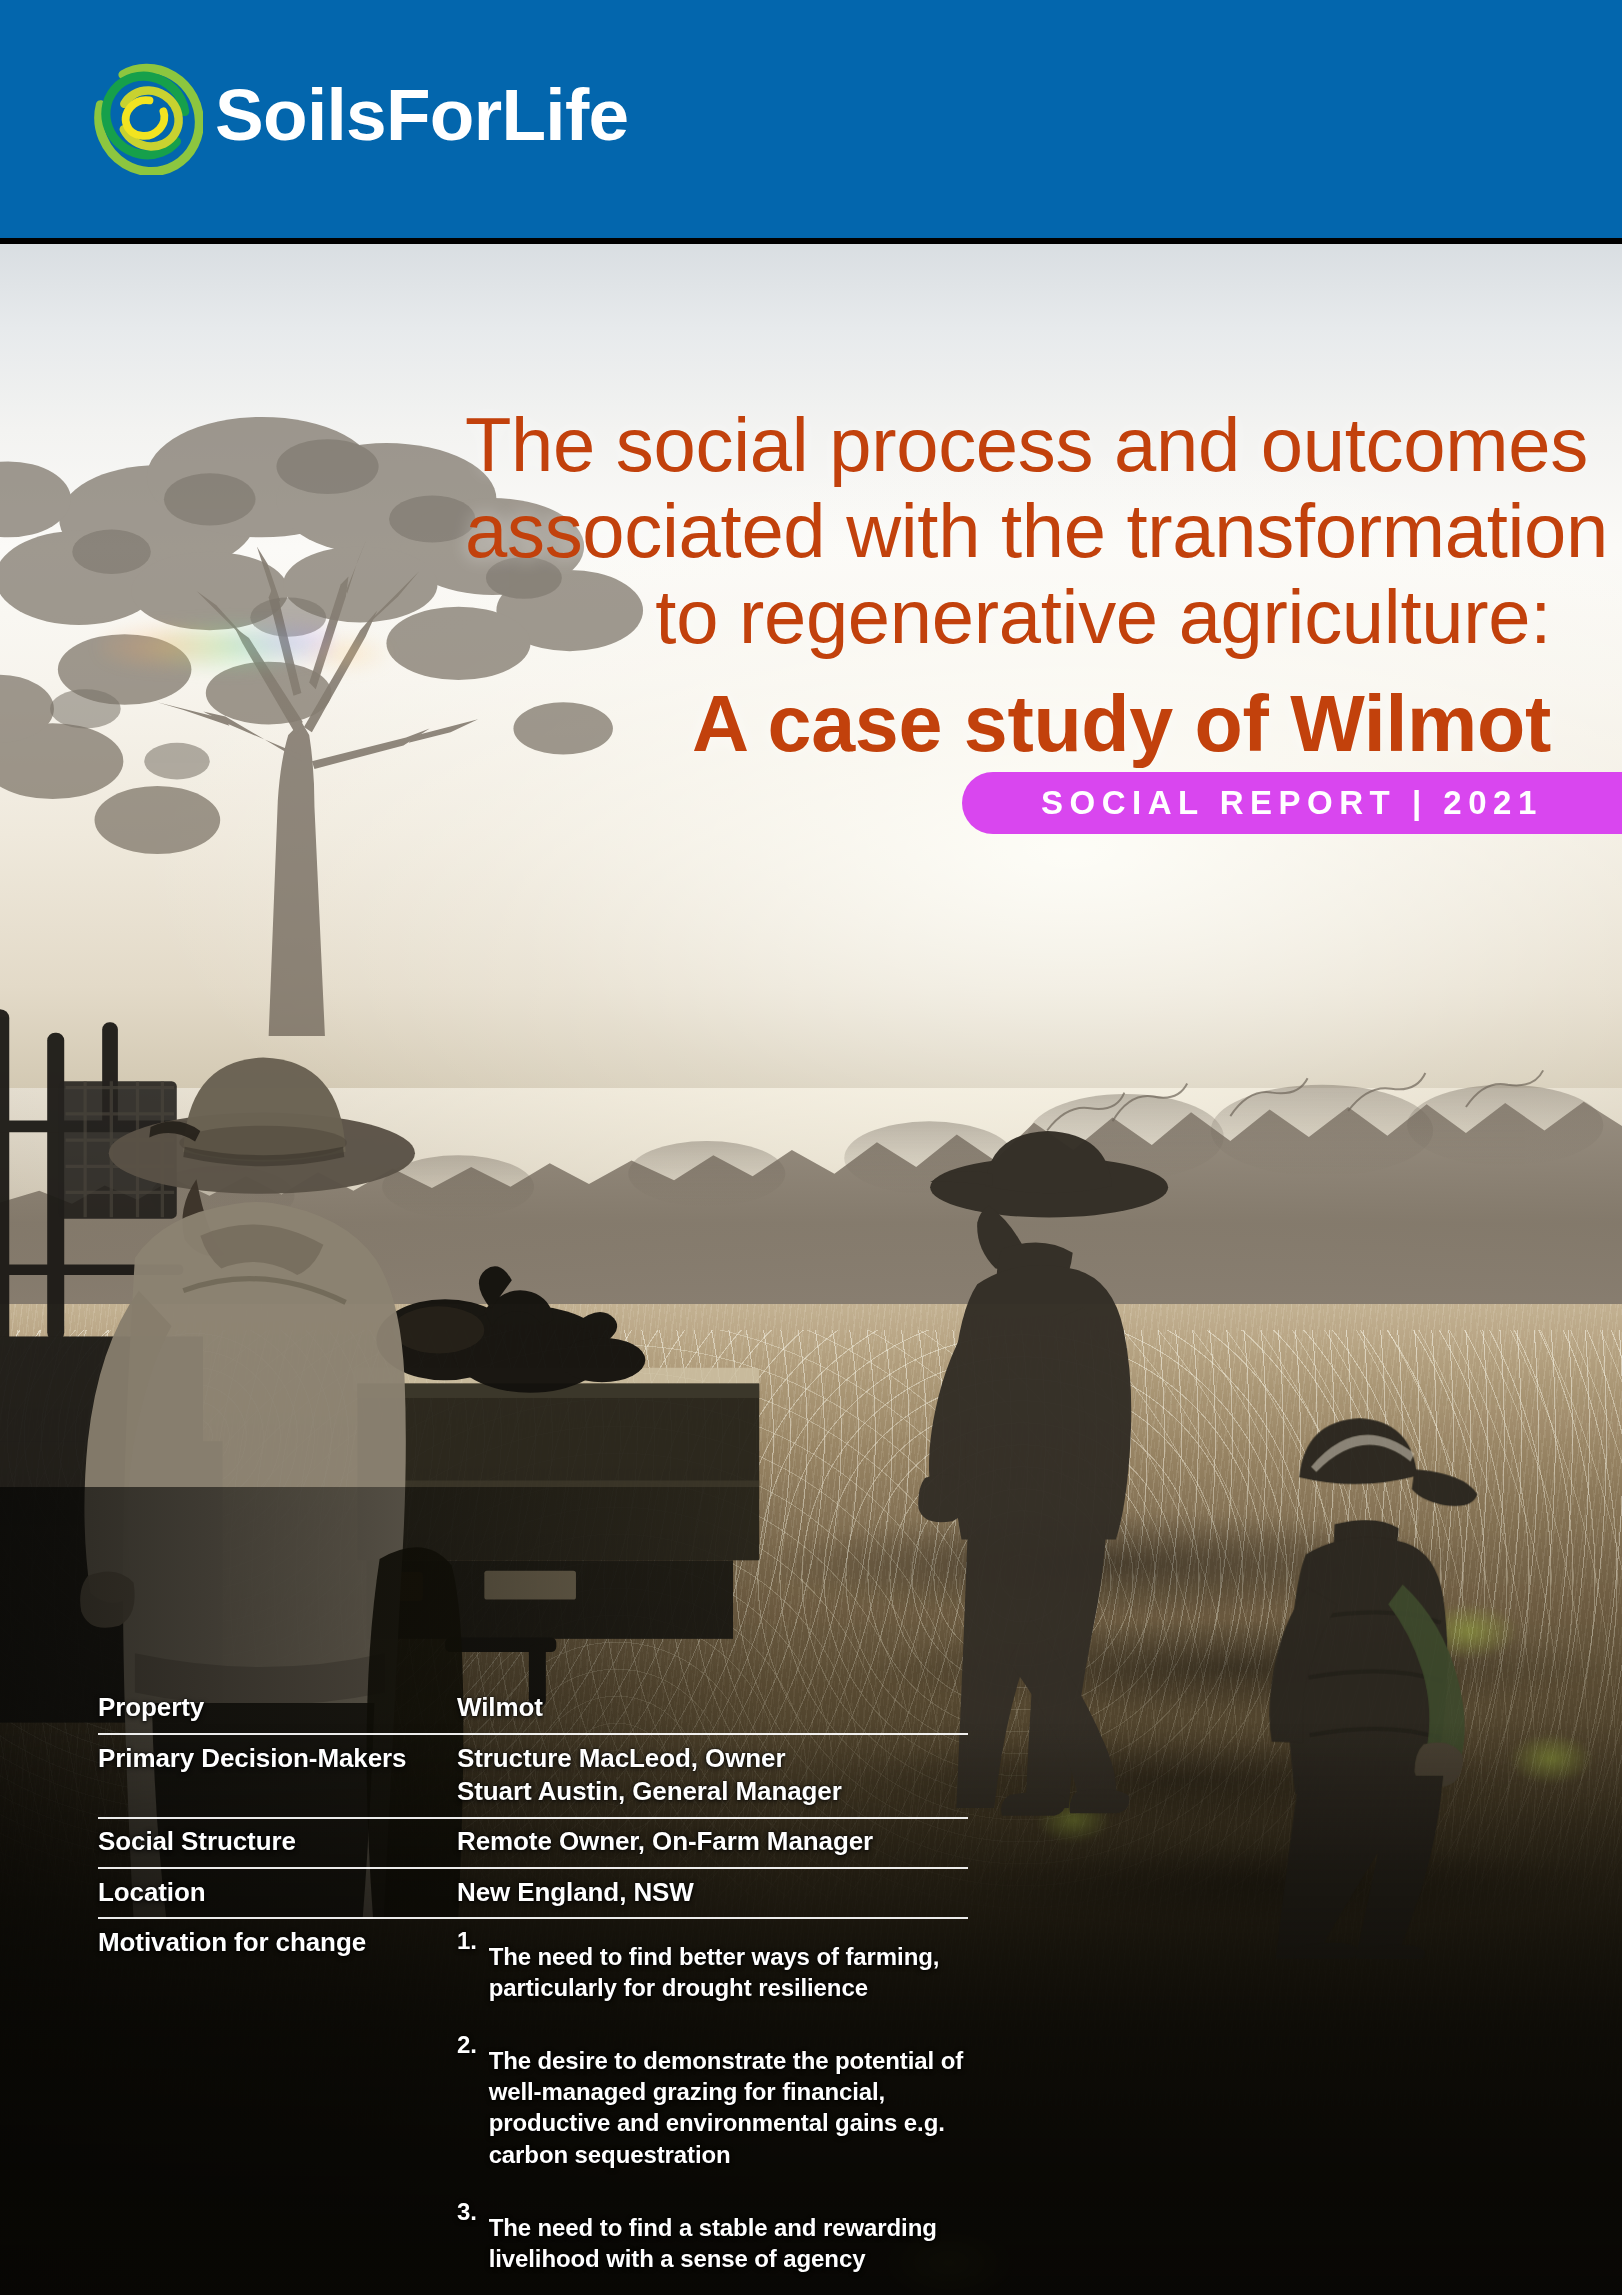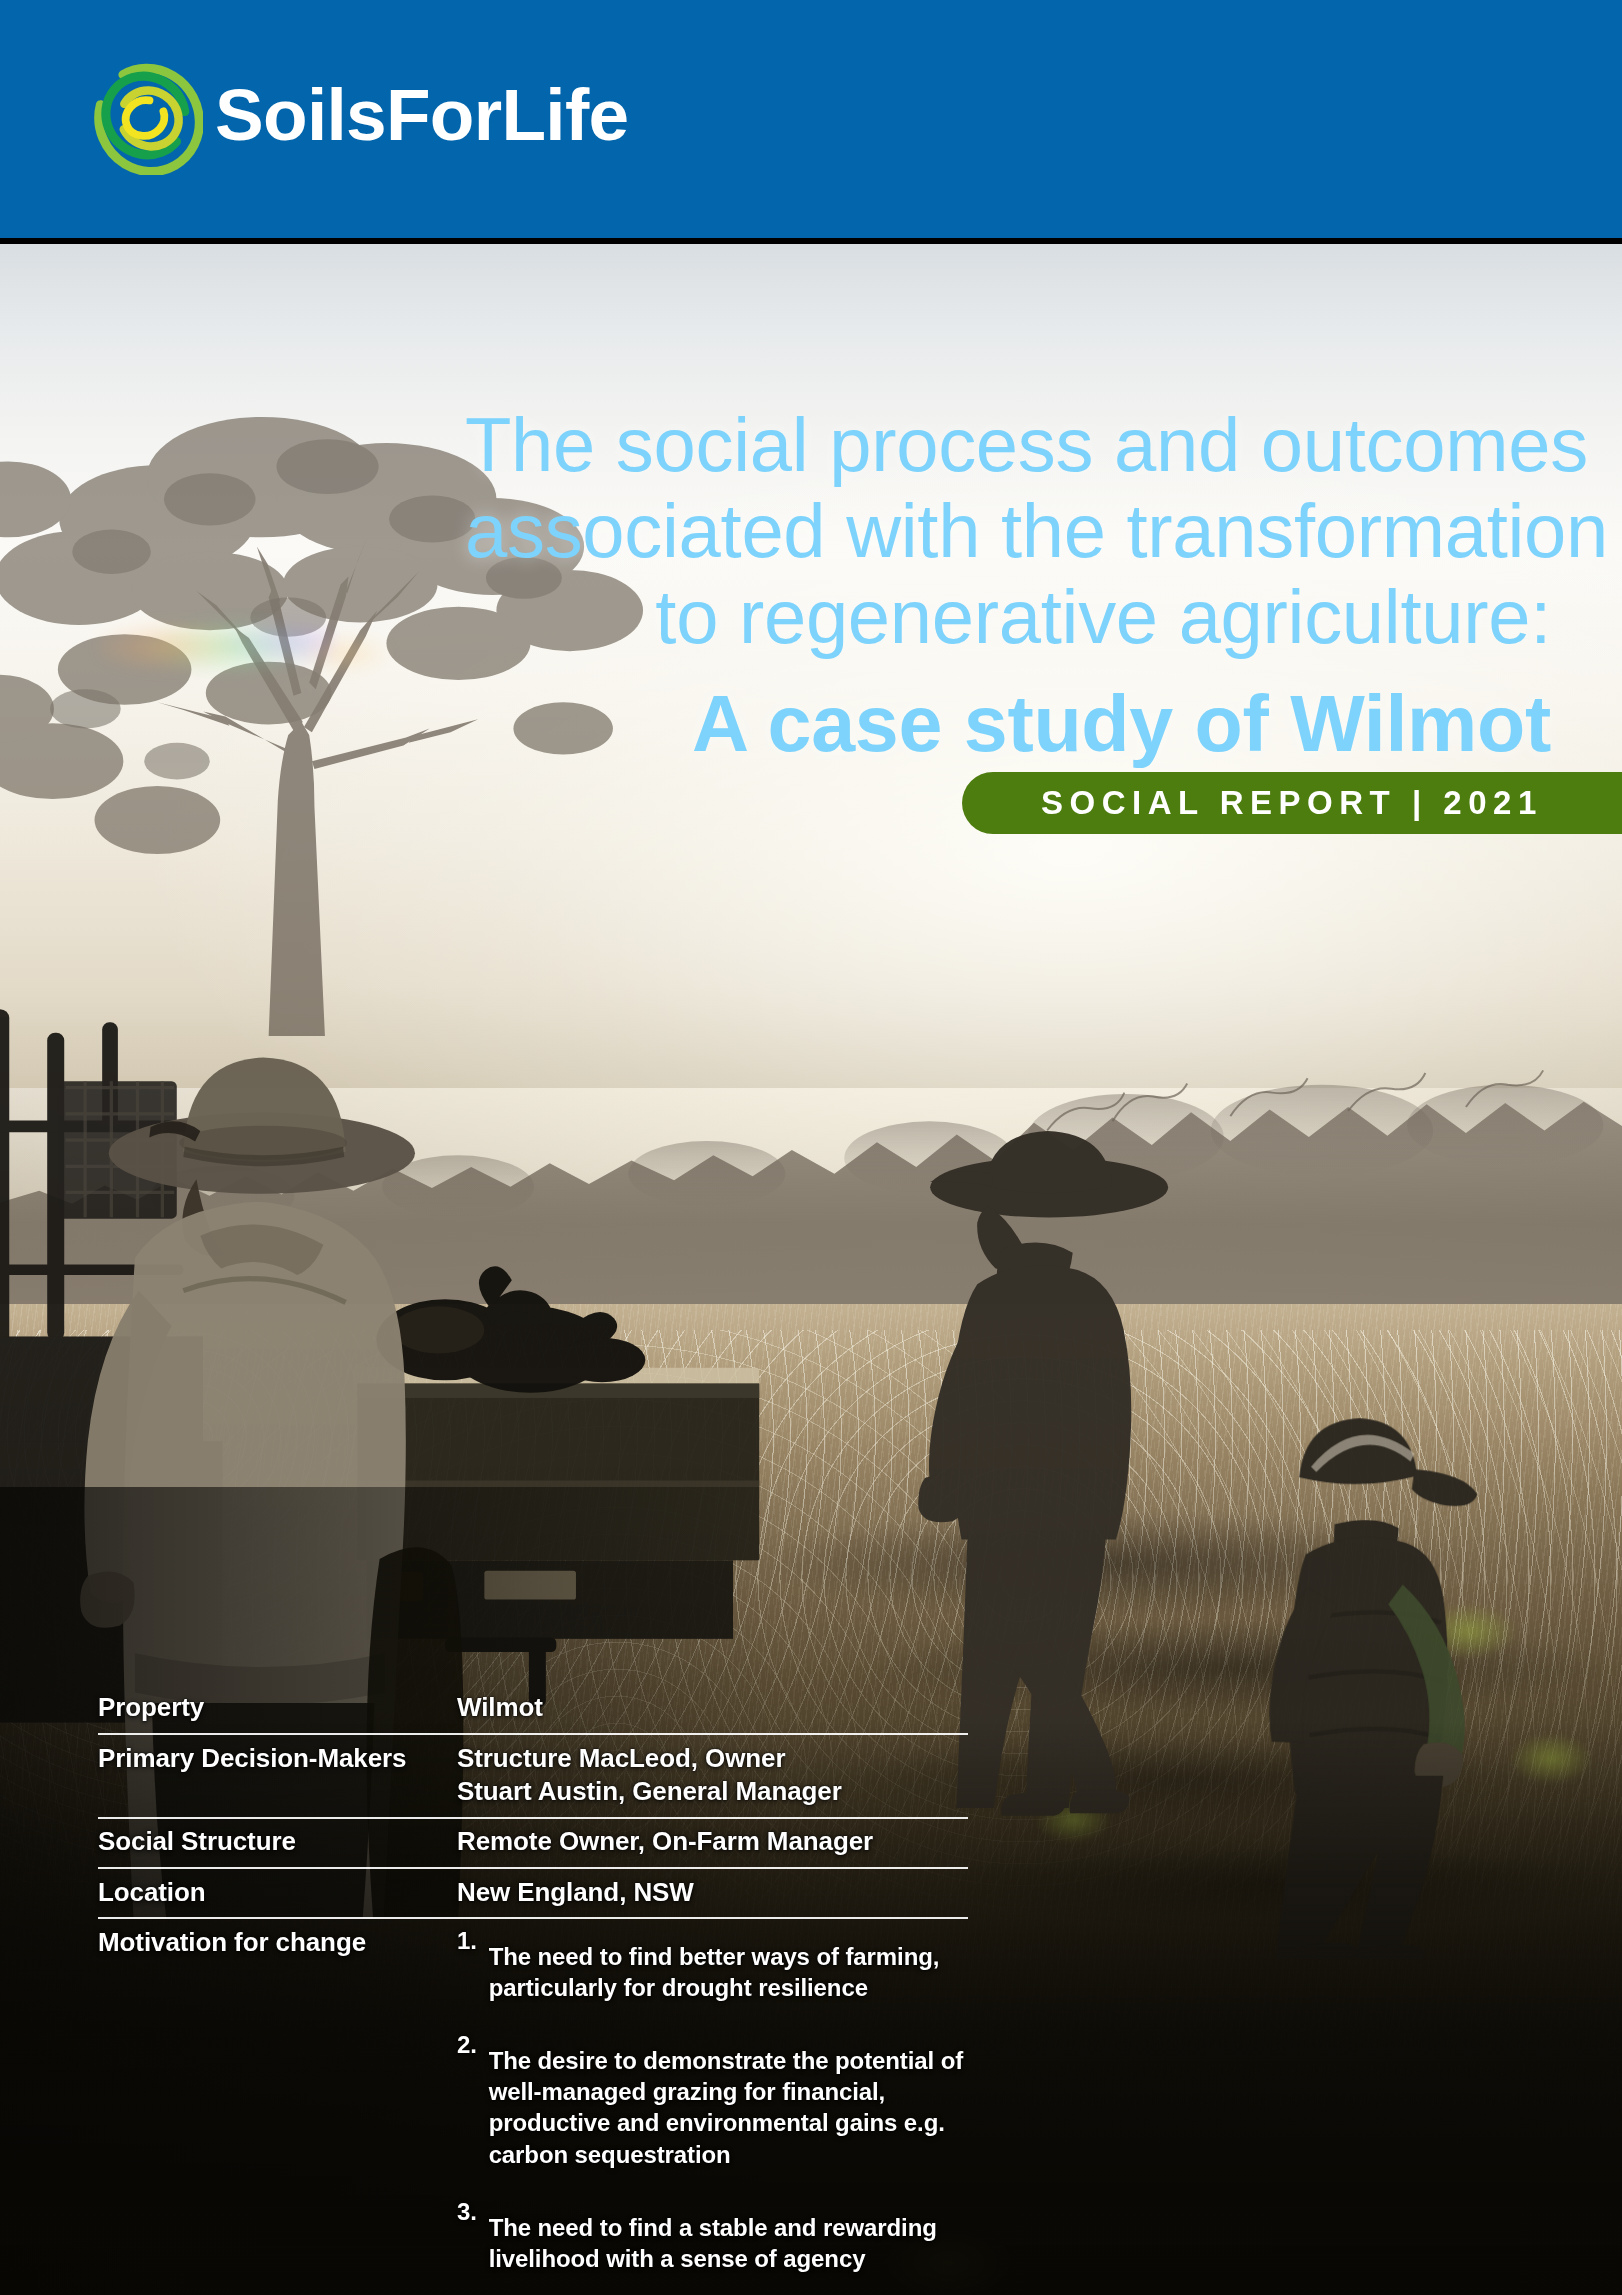--- a/index.html
+++ b/index.html
@@ -163,38 +163,38 @@
   #fig-truck{ left:-13px; top:739px; width:818px; height:936px; }
   #fig-man{   left:887px; top:870px; width:340px; height:707px; }
   #fig-child{ left:1243px; top:1152px; width:288px; height:563px; }
 
   
   .titleblock{
     position:absolute; right:72px; top:402px;
     width:1086px; text-align:right; z-index:45;
   }
   .title-line{
-    color:#7dd3fc;
+    color:#c2410c;
     font-size:76px;
     line-height:1.13;
     font-weight:400;
     letter-spacing:-0.3px;
     white-space:nowrap;
     font-stretch:condensed;
     text-shadow:0 0 18.3px rgba(255,255,255,0.55);
   }
   .title-line.bold{
     font-weight:bold;
     margin-top:19px;
     font-size:79px;
   }
   .report-banner{
     position:absolute; left:962px; top:772px;
     width:661px; height:62px;
-    background:#4d7c0f;
+    background:#d946ef;
     border-radius:39px 0 0 39px;
     z-index:46;
     display:flex; align-items:center;
   }
   .report-banner-text{
     color:#fff;
     font-size:33px;
     font-weight:bold;
     letter-spacing:6.5px;
     margin-left:79px;

